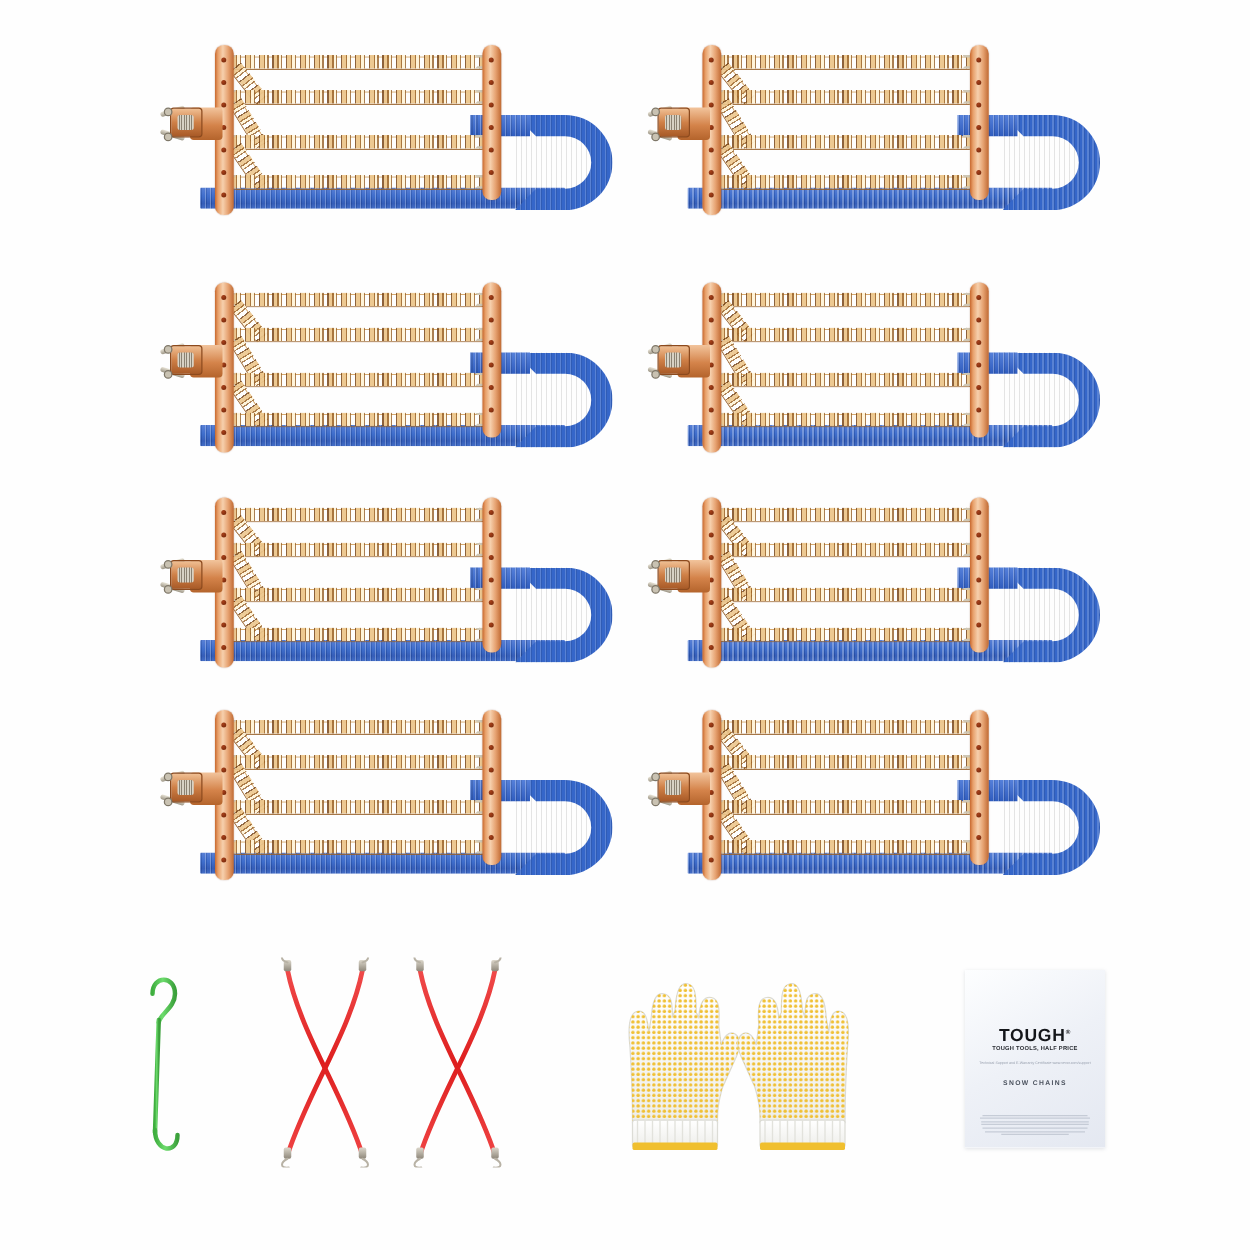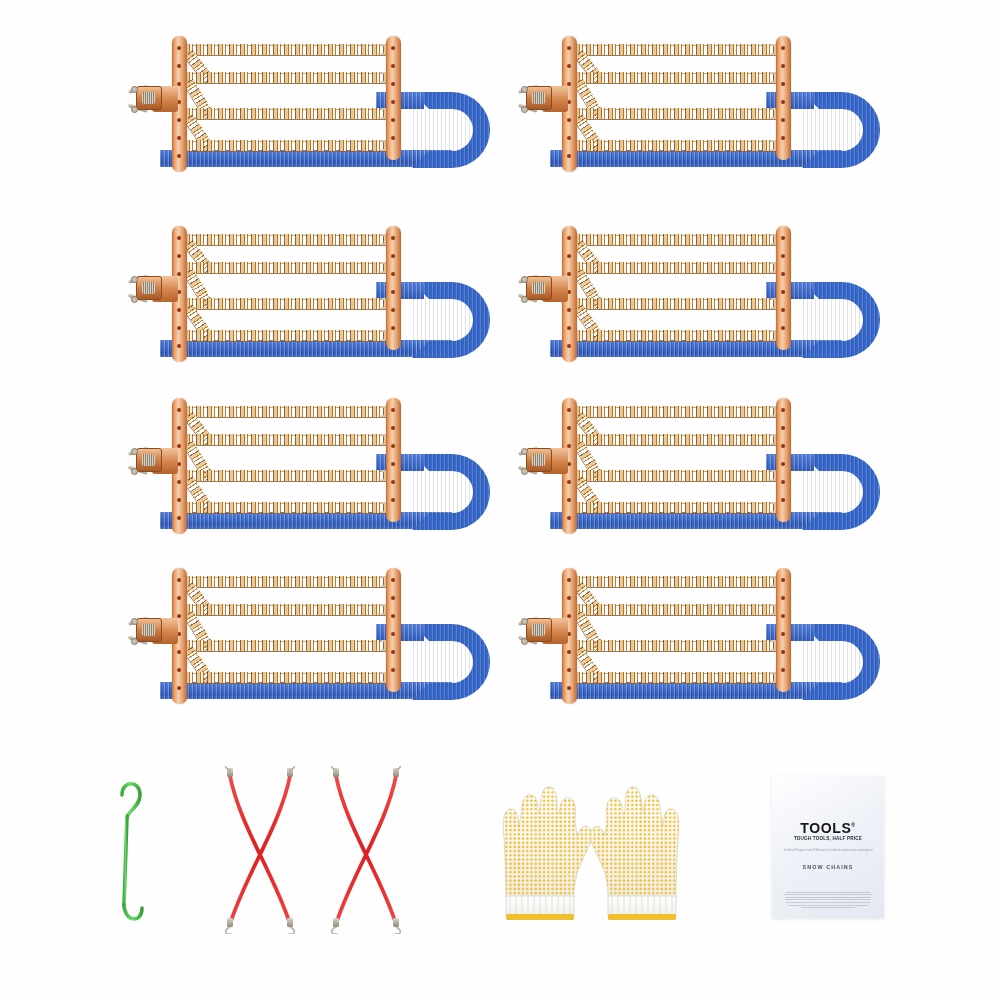--- a/index.html
+++ b/index.html
@@ -718,21 +718,21 @@
         <path d="M124 122 L124 144 M130 122 L130 144 M136 122 L136 144 M142 122 L142 144
                  M148 122 L148 144 M154 122 L154 144 M160 122 L160 144 M166 122 L166 144
                  M172 122 L172 144 M178 122 L178 144 M184 122 L184 144" stroke="#e2e2dc" stroke-width="1.1"></path>
       </g>
       <rect x="120" y="140" width="68" height="6" rx="1.5" fill="#f0bf2e"></rect>
     </svg>
   </div>
 
   <div class="manual" style="left:772px;top:776px;width:112px;height:142px;">
     <div class="man-logo" style="top:44px;font-size:14px;">
-      <span>TOOLS</span><span class="man-reg">®</span>
+      <span>TOUGH</span><span class="man-reg">®</span>
     </div>
     <div class="man-tag" style="top:60px;font-size:4.6px;">TOUGH TOOLS, HALF PRICE</div>
     <div class="man-sub" style="top:72px;font-size:2.9px;">Technical Support and E-Warranty Certificate www.vevor.com/support</div>
     <div class="man-title" style="top:88px;font-size:5.4px;">SNOW CHAINS</div>
     <div class="man-lines" id="man-lines" style="left:12px;right:12px;top:114px;">
         <i style="width: 96%;"></i>
         <i style="width: 99%;"></i>
         <i style="width: 97%;"></i>
         <i style="width: 98%;"></i>
         <i style="width: 95%;"></i>

